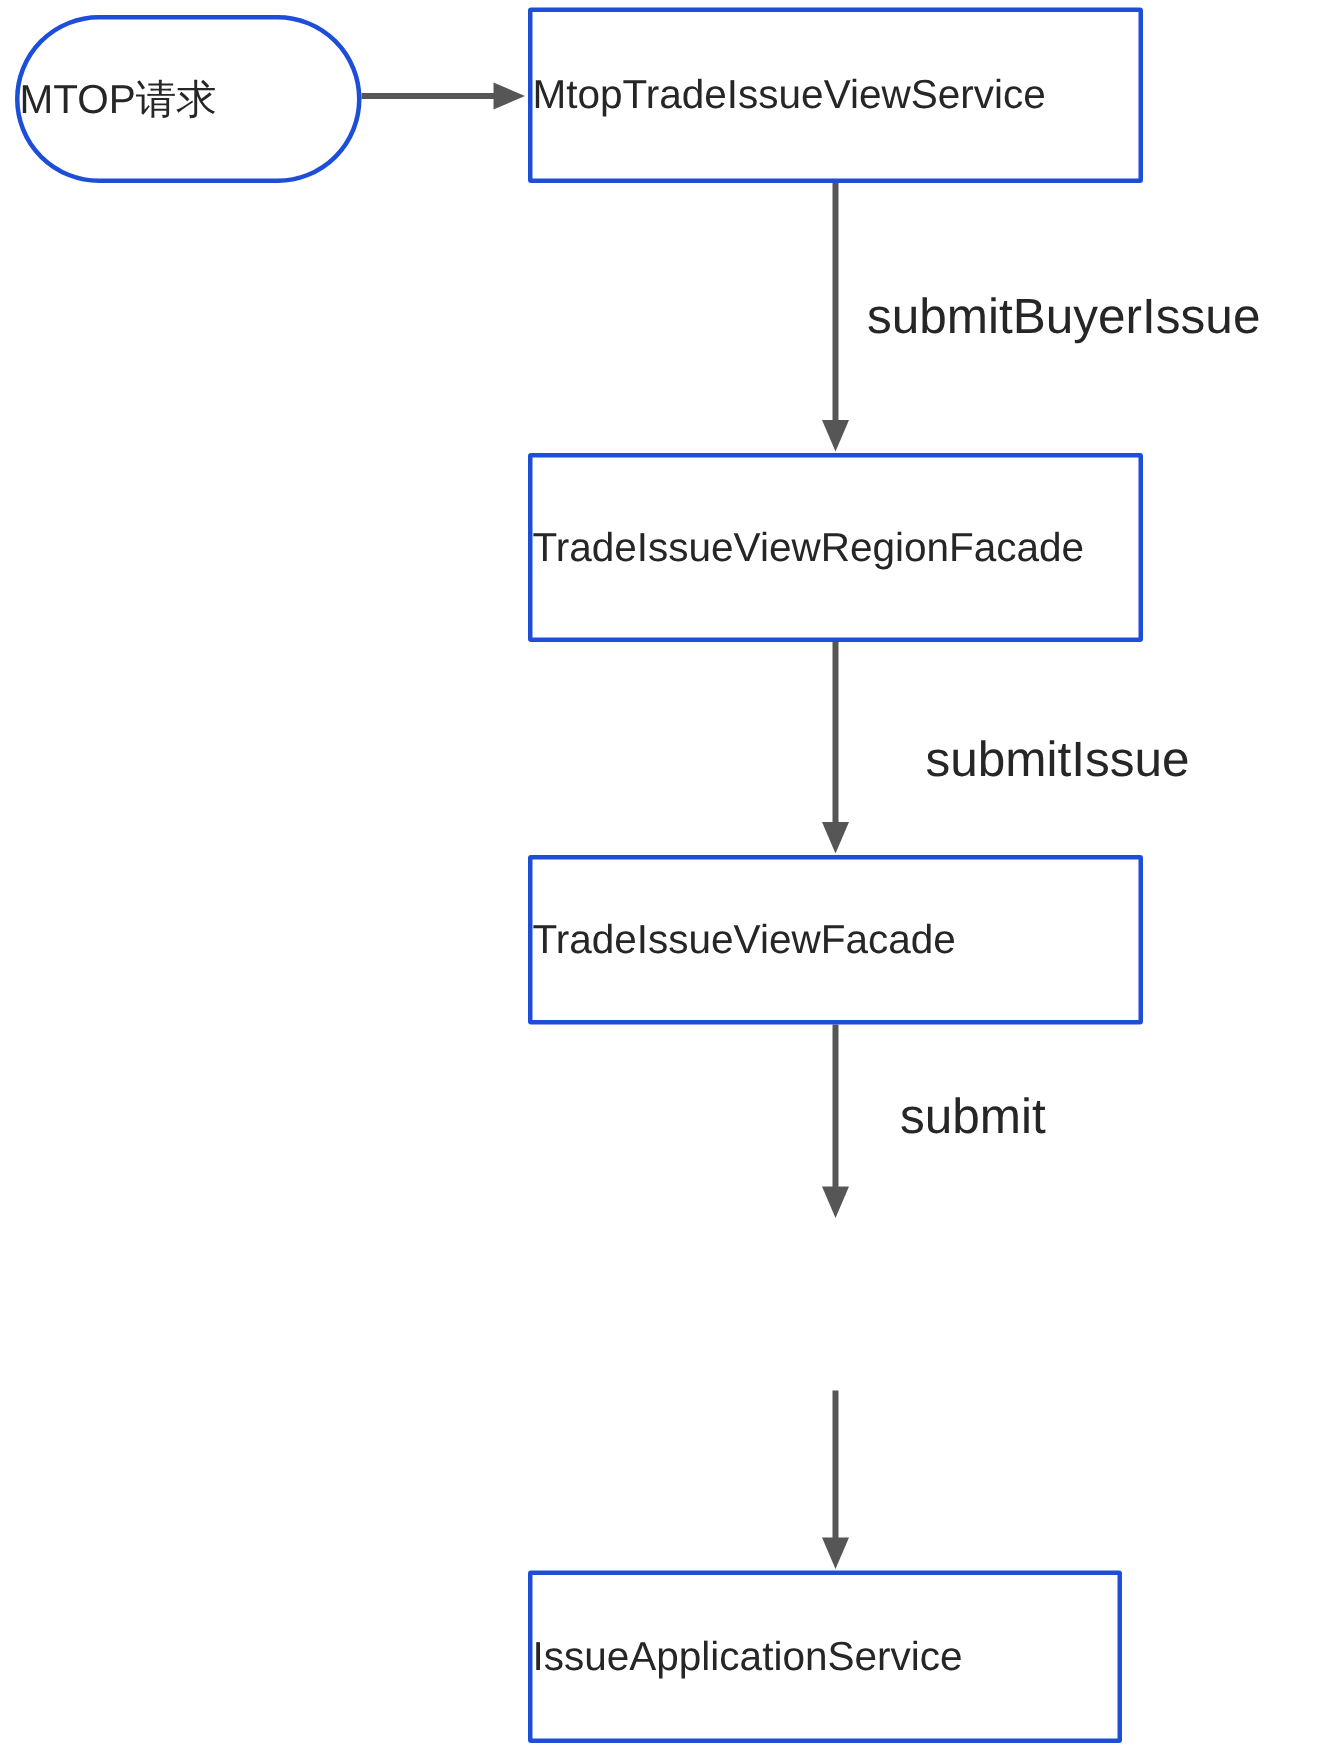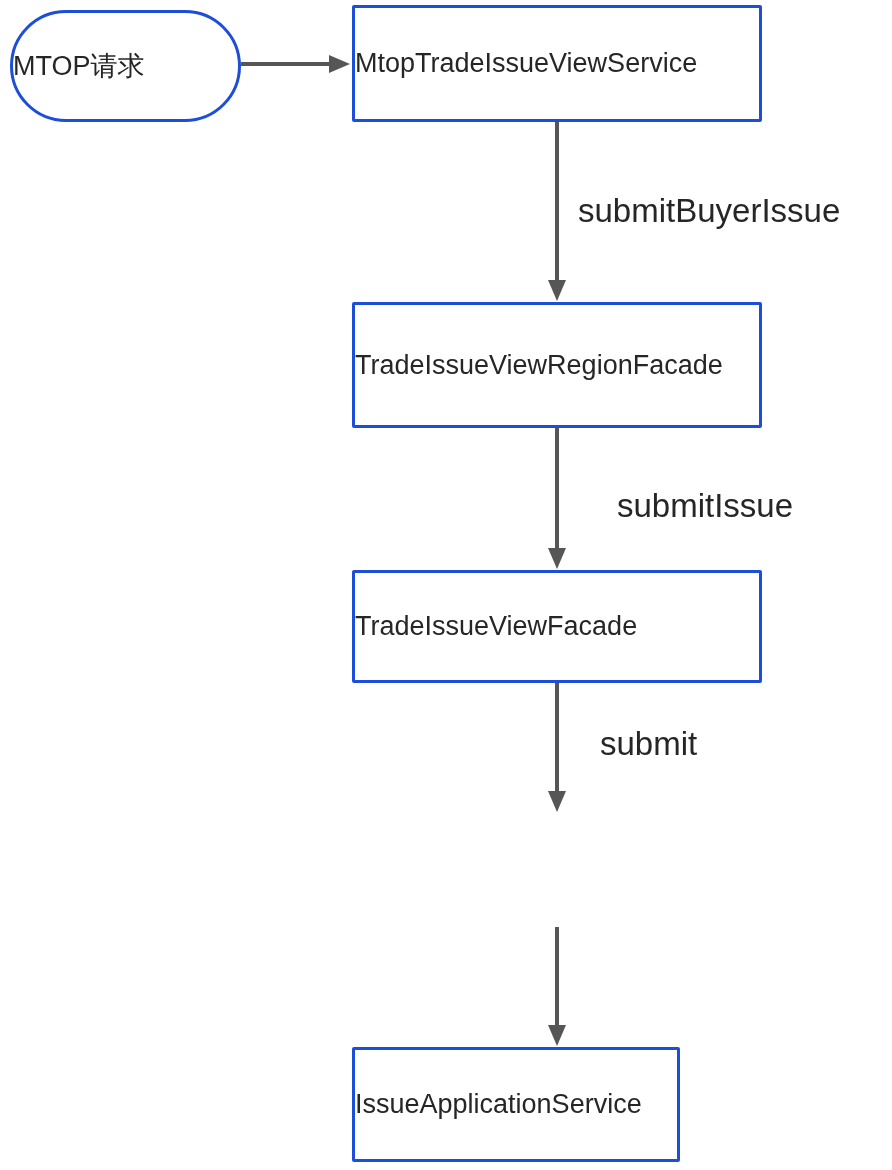--- a/index.html
+++ b/index.html
@@ -29,21 +29,21 @@
   }
   .stadium {
     left: 10px;  top: 10px;
     width: 231px; height: 112px;
     border-radius: 56px;
   }
   .n1 { left: 352px; top: 5px;    width: 410px; height: 117px; }
   .n2 { left: 352px; top: 302px;  width: 410px; height: 126px; }
   .n3 { left: 352px; top: 570px;  width: 410px; height: 113px; }
   .n4 { left: 352px; top: 813px;  width: 410px; height: 114px; }
-  .n5 { left: 352px; top: 1047px; width: 328px; height: 115px; }
+  .n5 { left: 352px; top: 1047px; width: 396px; height: 115px; }
   .edge-label {
     position: absolute;
     font-size: 33px;
     line-height: 32px;
     color: #262626;
     white-space: nowrap;
   }
   .el1 { left: 578px; top: 195px; }
   .el2 { left: 617px; top: 479px; margin-top: 11px; }
   .el3 { left: 600px; top: 728px; }

